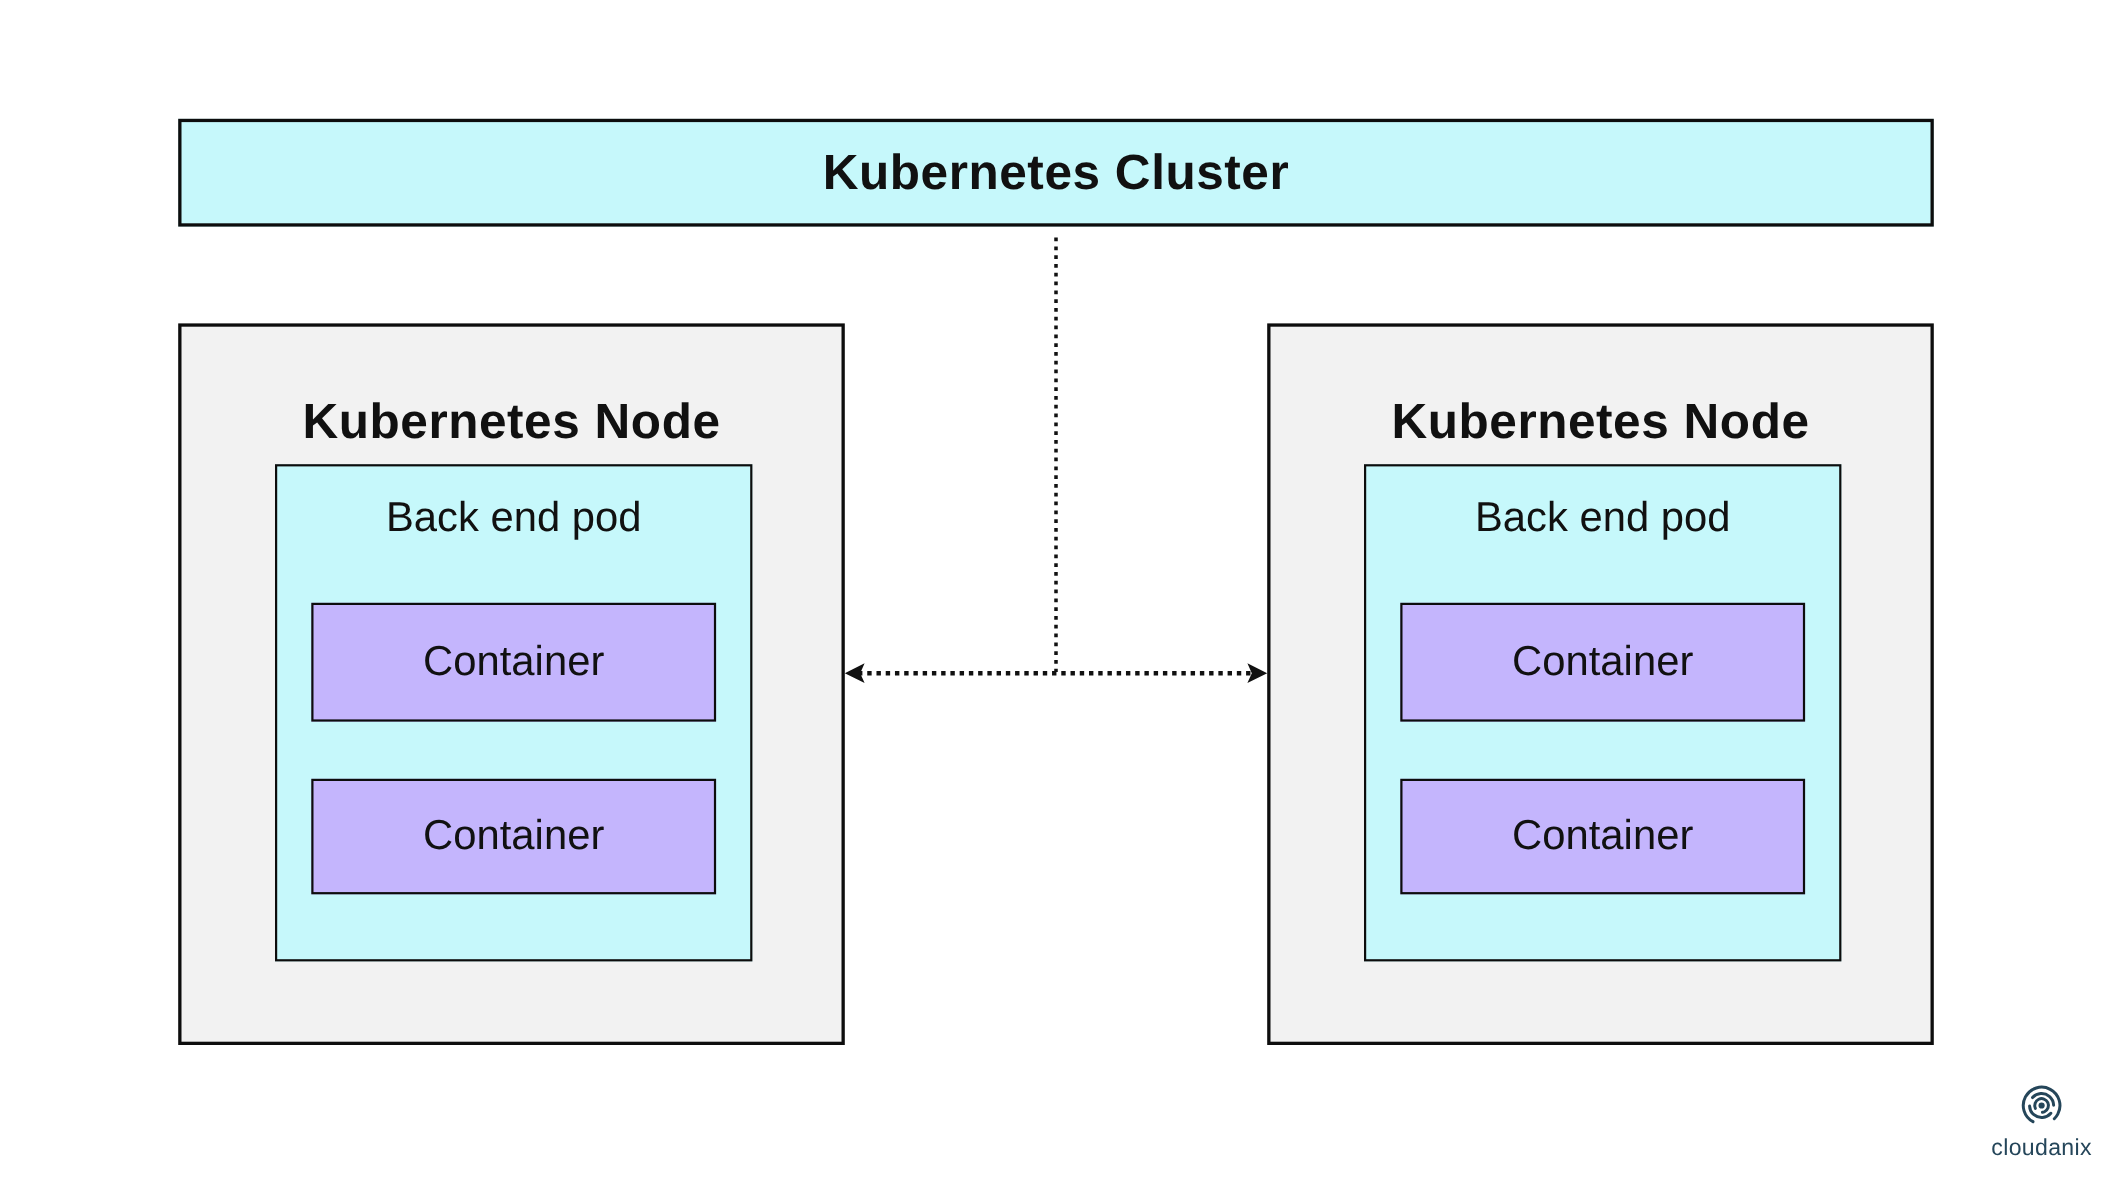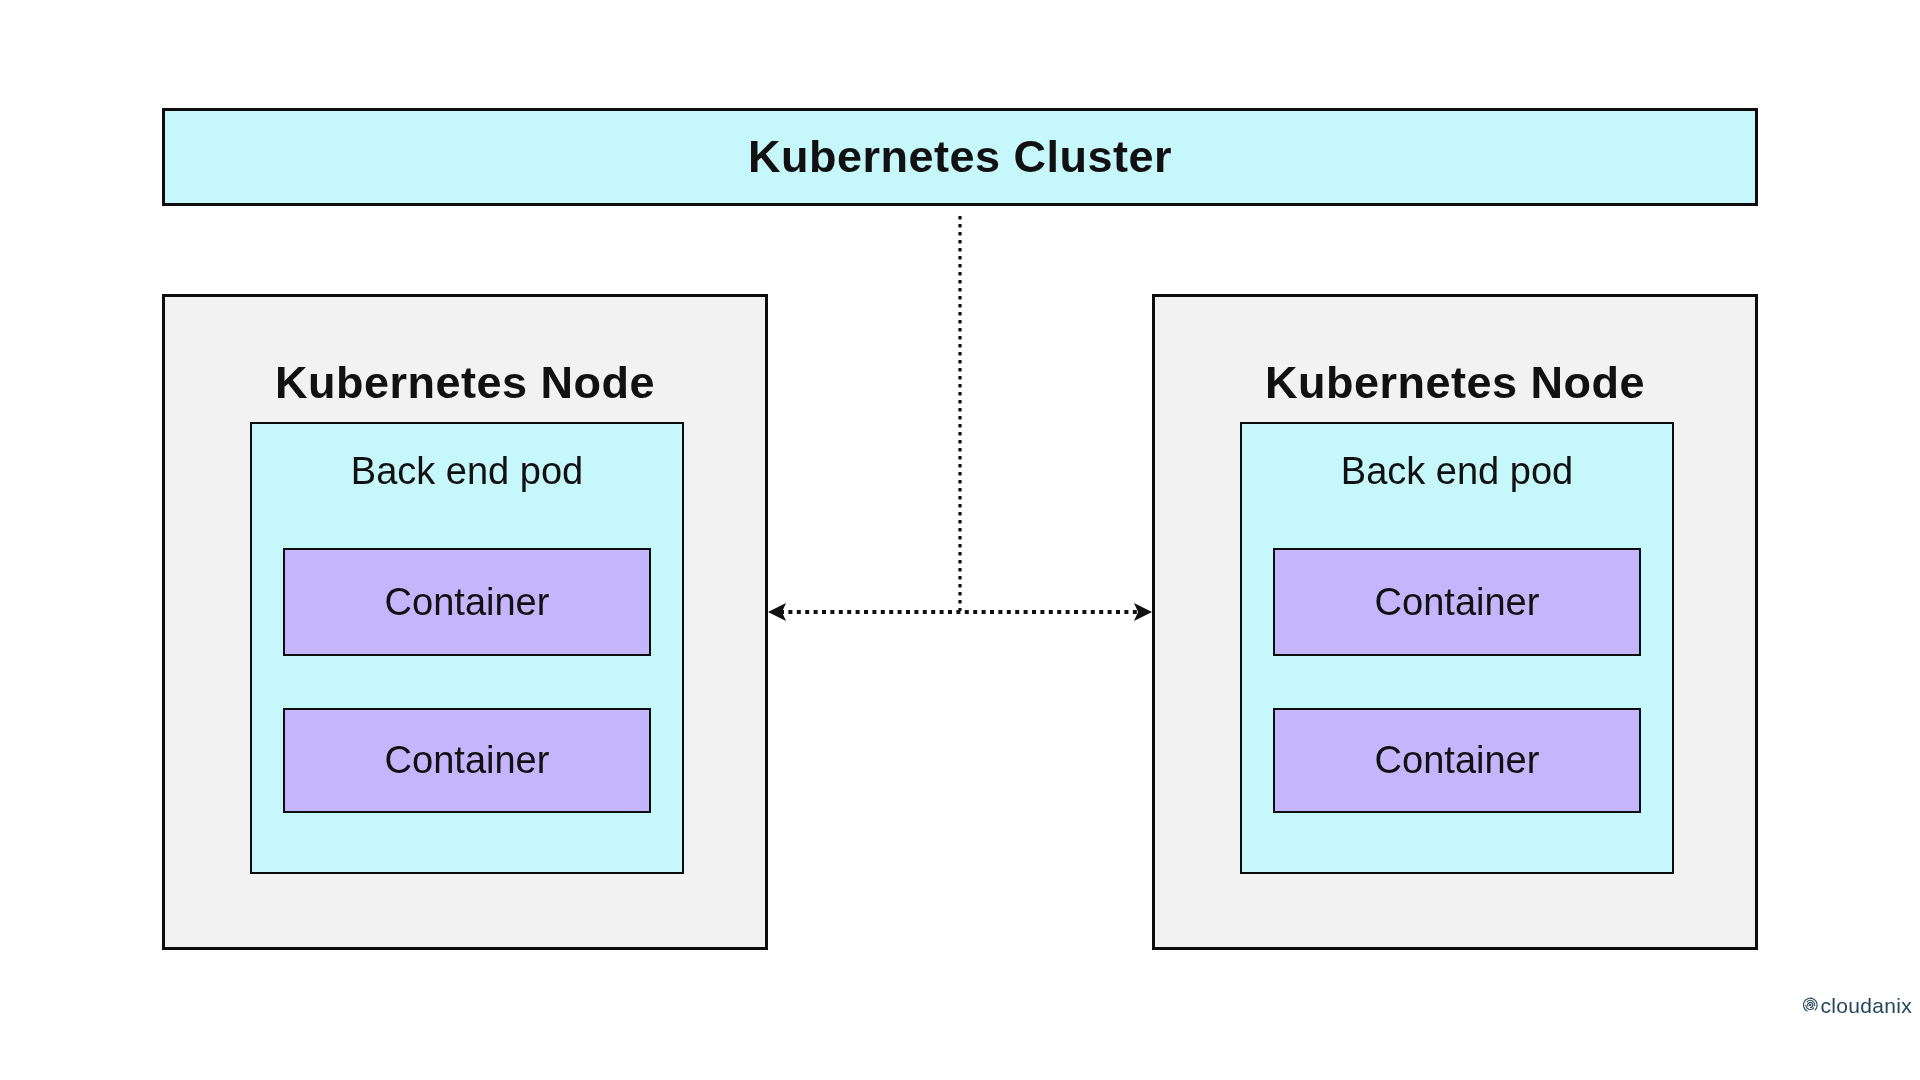--- a/index.html
+++ b/index.html
@@ -90,21 +90,21 @@
     font-weight: 400;
   }
   .container-box.first  { top: 124px; }
   .container-box.second { top: 284px; height: 105px; }
 
   
   .brand {
     position: absolute;
     left: 1800px; top: 980px;
     width: 112px;
-    display: flex; flex-direction: row; align-items: center;
+    display: flex; flex-direction: column; align-items: center;
     color: var(--logo);
   }
   .brand .logo-text {
     margin-top: 2px;
     font-size: 21px;
     letter-spacing: 0.3px;
   }
 </style>
 </head>
 <body>

